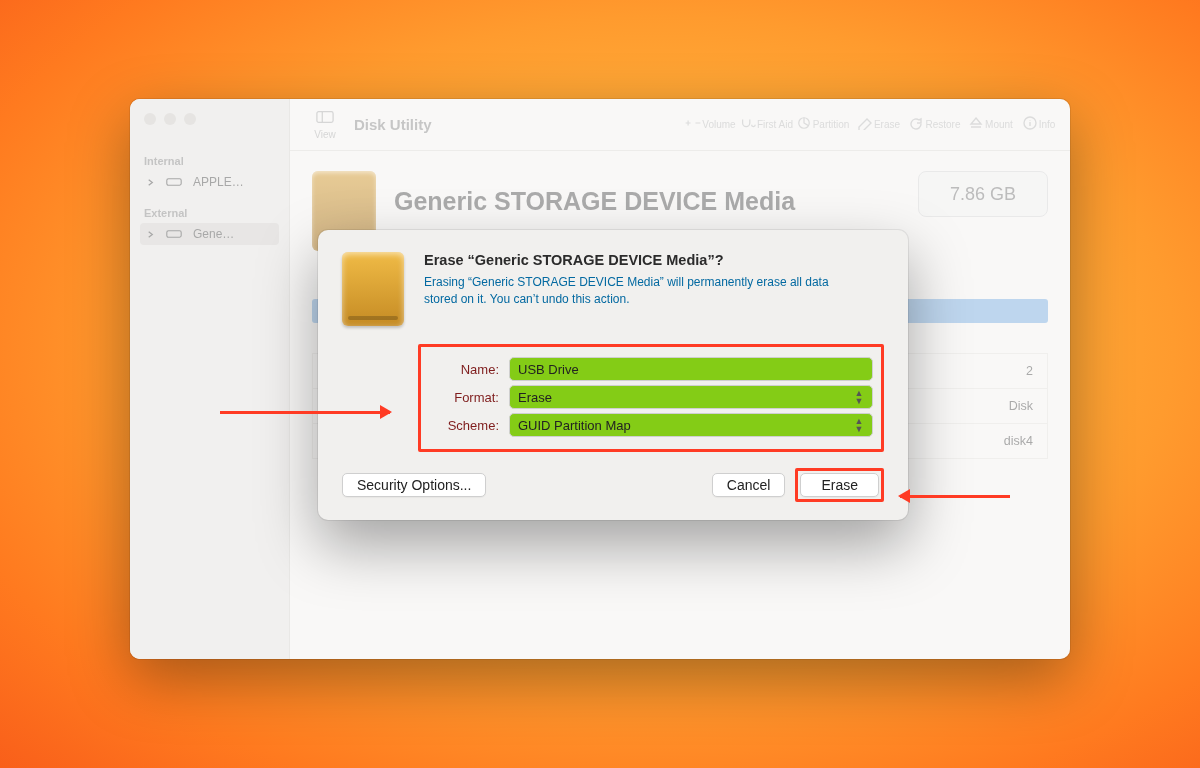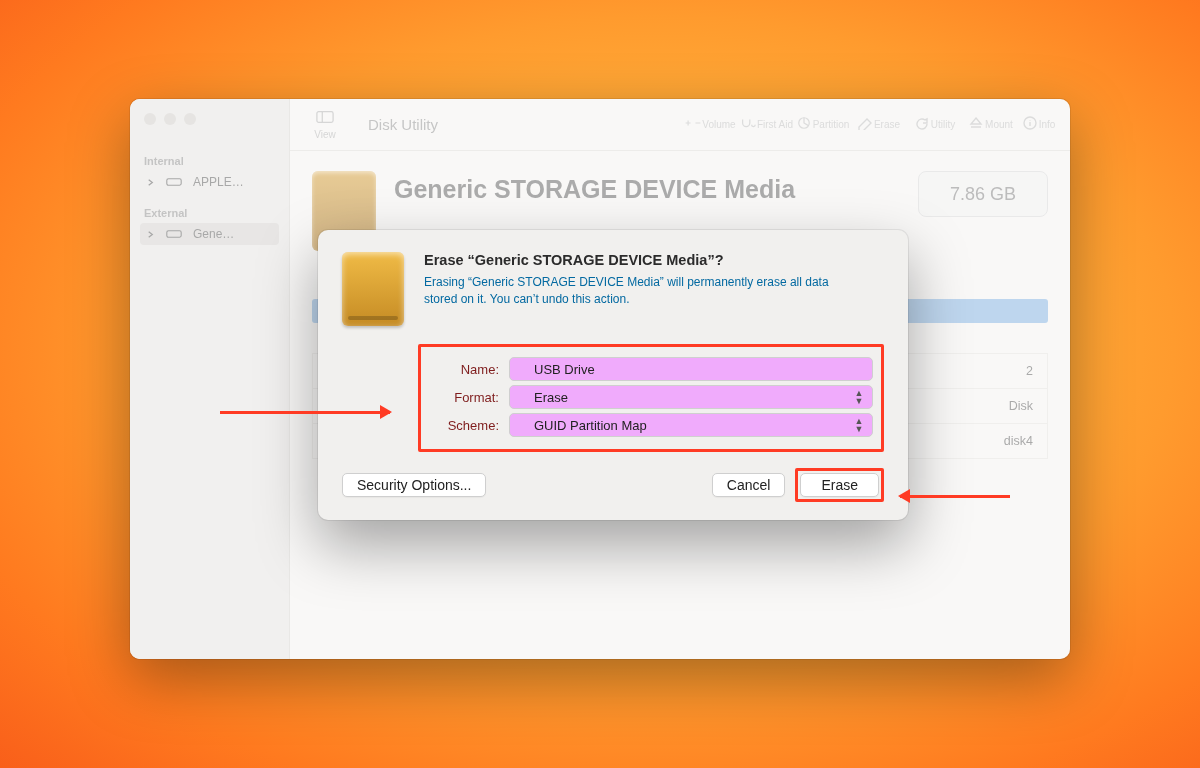--- a/index.html
+++ b/index.html
@@ -32,33 +32,33 @@
   .traffic-lights span { width: 12px; height: 12px; border-radius: 50%; background: #d4d1ce; }
 
   
   .main { flex: 1; display: flex; flex-direction: column; }
 
   .toolbar {
     height: 52px; border-bottom: 1px solid #e0dedb; padding: 0 12px;
     display: flex; align-items: center; color: #b8b8b8; font-size: 10px;
   }
   .toolbar .tb-view { display:flex; flex-direction:column; align-items:center; gap:2px; width:46px; }
-  .toolbar .title { font-size: 15px; font-weight: 400; color: #9d9d9d; margin-left: 20px; margin-right: auto; }
+  .toolbar .title { font-size: 15px; font-weight: 700; color: #9d9d9d; margin-left: 6px; margin-right: auto; }
   .toolbar .tb-btn { display:flex; flex-direction:row; align-items:center; justify-content:center; width:56px; color:#c3c3c3; }
   .toolbar .tb-icon { width:18px; height:14px; margin-bottom:3px; position:relative; }
   .toolbar .tb-icon svg { width:100%; height:100%; }
 
   .content { flex:1; padding: 20px 22px 10px 22px; overflow:hidden; }
   .device-header { display:flex; align-items:flex-start; gap:18px; }
   .device-icon-big {
     width: 64px; height: 80px; border-radius: 6px;
     background: linear-gradient(#d7a64a,#b07f2e); box-shadow: inset 0 2px 4px rgba(255,255,255,.5);
   }
   .device-title-wrap { flex:1; }
-  .device-title { font-size: 25px; font-weight: 700; color: #6e6e6e; margin-top:4px; }
+  .device-title { font-size: 25px; font-weight: 700; color: #6e6e6e; margin-top:16px; }
   .capacity-pill {
     width: 130px; height: 46px; border: 1px solid #dadada; border-radius: 8px; background: #f0efee;
     display:flex; align-items:center; justify-content:center; font-size:18px; color:#8c8c8c; font-weight:500;
   }
 
   .usage-bar { margin-top: 48px; height: 24px; background: #8fb9e2; border-radius: 3px; }
 
   .info-grid {
     margin-top: 30px; border: 1px solid #e5e3e0; border-radius: 0;
     display: grid; grid-template-columns: 1fr 1fr; font-size: 12.5px; color: #888;
@@ -89,22 +89,22 @@
   .dlg-title { font-size: 14.5px; font-weight: 700; color:#2b2b2b; margin-bottom:6px; }
   .dlg-desc { font-size: 12px; color:#0369a1; line-height:1.4; max-width: 430px; }
 
   .form-area {
     margin: 18px 0 0 76px; padding: 6px 8px 8px 8px;
     border: 3px solid #ff3b24; border-radius: 2px;
   }
   .form-row { display:flex; align-items:center; gap:10px; margin: 4px 0; }
   .form-row label { width: 70px; text-align: right; font-size: 13px; color:#7f1d1d; }
   .form-row .field, .form-row .select {
-    flex:1; height: 24px; background:#f0abfc; border:1px solid #cfcfcf; border-radius:5px;
-    font-size: 13px; color:#222; display:flex; align-items:center; padding: 0 24px; position:relative;
+    flex:1; height: 24px; background:#84cc16; border:1px solid #cfcfcf; border-radius:5px;
+    font-size: 13px; color:#222; display:flex; align-items:center; padding: 0 8px; position:relative;
   }
   .form-row .select .caret {
     position:absolute; right:6px; top:3px; width:14px; font-size:9px; line-height:8px;
     color:#555; text-align:center;
   }
 
   .dlg-buttons { display:flex; align-items:center; margin-top: 16px; gap:10px; }
   .btn {
     height: 24px; padding: 0 14px; font-size: 14px; border-radius: 5px;
     background:#fff; border:1px solid #cfcfcf; color:#222; display:flex; align-items:center;
@@ -200,21 +200,21 @@
       <div class="tb-btn">
         <div class="tb-icon"><svg viewBox="0 0 18 14">
               <path d="M3 11l8-8 4 4-8 8H3z"></path>
             </svg></div>
         <span>Erase</span>
       </div>
       <div class="tb-btn">
         <div class="tb-icon"><svg viewBox="0 0 16 14">
               <path d="M13 8a5 5 0 11-2-4l2-1v4h-4"></path>
             </svg></div>
-        <span>Utility</span>
+        <span>Restore</span>
       </div>
       <div class="tb-btn">
         <div class="tb-icon"><svg viewBox="0 0 14 14">
               <path d="M7 2l5 6H2zM2 11h10"></path>
             </svg></div>
         <span>Mount</span>
       </div>
       <div class="tb-btn" style="width:40px">
         <div class="tb-icon"><svg viewBox="0 0 14 14">
               <circle cx="7" cy="7" r="6"></circle>

